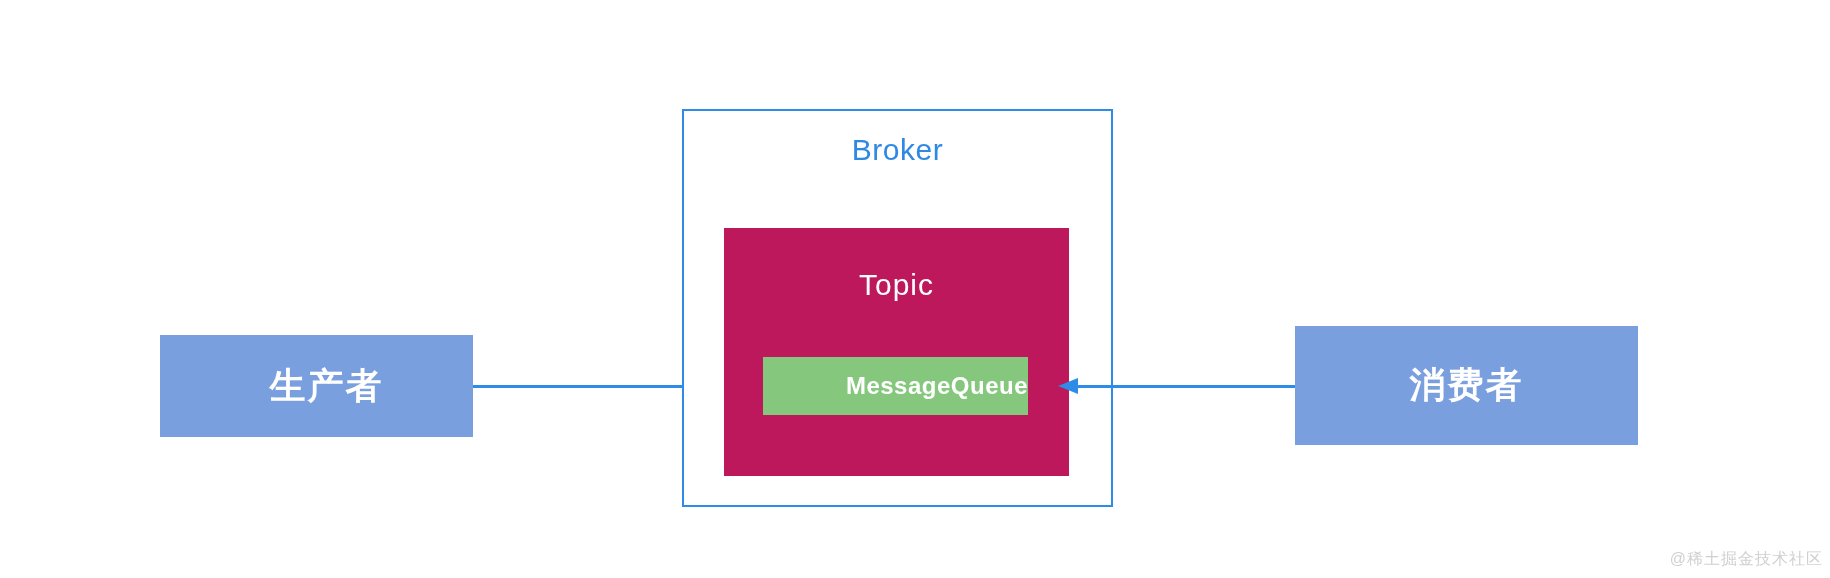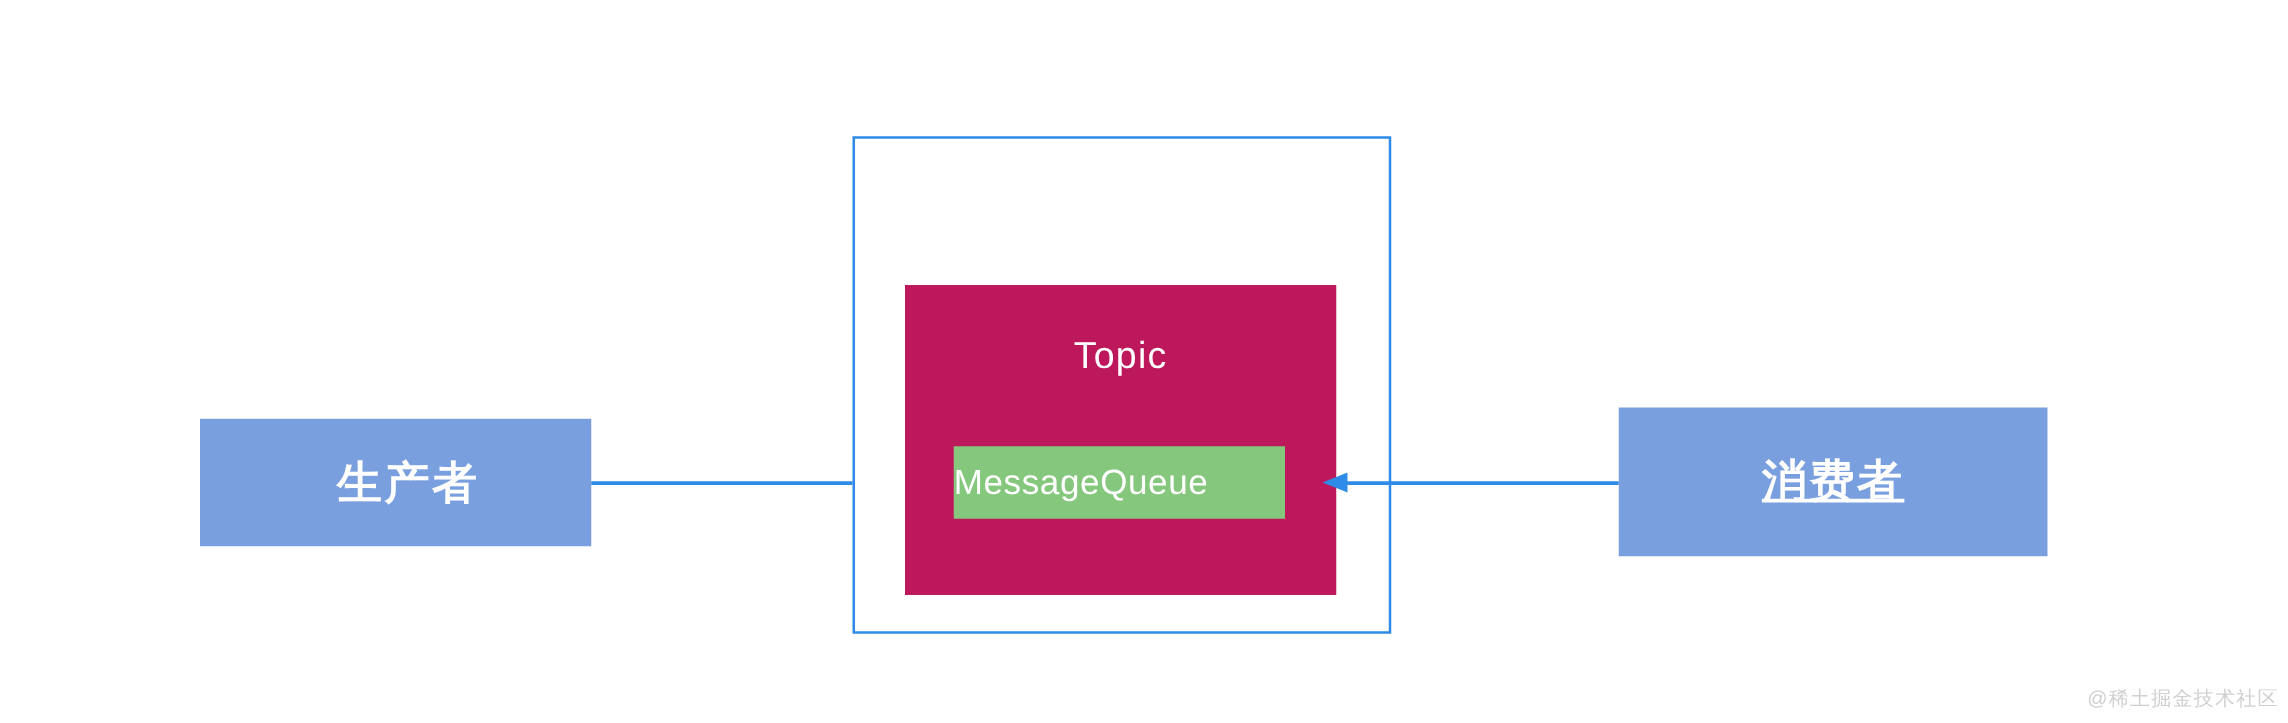--- a/index.html
+++ b/index.html
@@ -20,21 +20,21 @@
     background: #7A9FDE;
     color: #ffffff;
     display: flex;
     align-items: center;
     justify-content: center;
     font-size: 36px;
     font-weight: 600;
     letter-spacing: 2px;
   }
   .node--producer { left: 160px; top: 335px; width: 313px; height: 102px; padding-left: 20px; }
-  .node--consumer { left: 1295px; top: 326px; width: 343px; height: 119px; text-decoration: underline; }
+  .node--consumer { left: 1295px; top: 326px; width: 343px; height: 119px; }
 
   
   .broker {
     position: absolute;
     left: 682px; top: 109px;
     width: 431px; height: 398px;
     background: #ffffff;
     border: 2px solid #2E8BE8;
   }
   .broker__title {
@@ -65,24 +65,24 @@
   }
 
   
   .mq {
     position: absolute;
     left: 39px; top: 129px;
     width: 265px; height: 58px;
     background: #85C77D;
     display: flex;
     align-items: center;
-    justify-content: flex-start;
+    justify-content: flex-end;
     color: #ffffff;
-    font-size: 28px;
-    font-weight: 400;
+    font-size: 24px;
+    font-weight: 700;
     letter-spacing: 0.5px;
   }
 
   
   .edge-line {
     position: absolute;
     height: 3px;
     background: #2E8BE8;
   }
   .edge-line--producer { left: 473px; top: 385px; width: 236px; }
@@ -118,20 +118,21 @@
 <div class="canvas">
 
   <div class="node node--producer">
     <span>生产者</span>
   </div>
 
   <div class="edge-line edge-line--producer"></div>
   <div class="edge-head edge-head--right"></div>
 
   <div class="broker">
+    <div class="broker__title">Broker</div>
 
     <div class="topic">
       <div class="topic__title">Topic</div>
 
       <div class="mq">
         <span>MessageQueue</span>
       </div>
     </div>
   </div>
 

